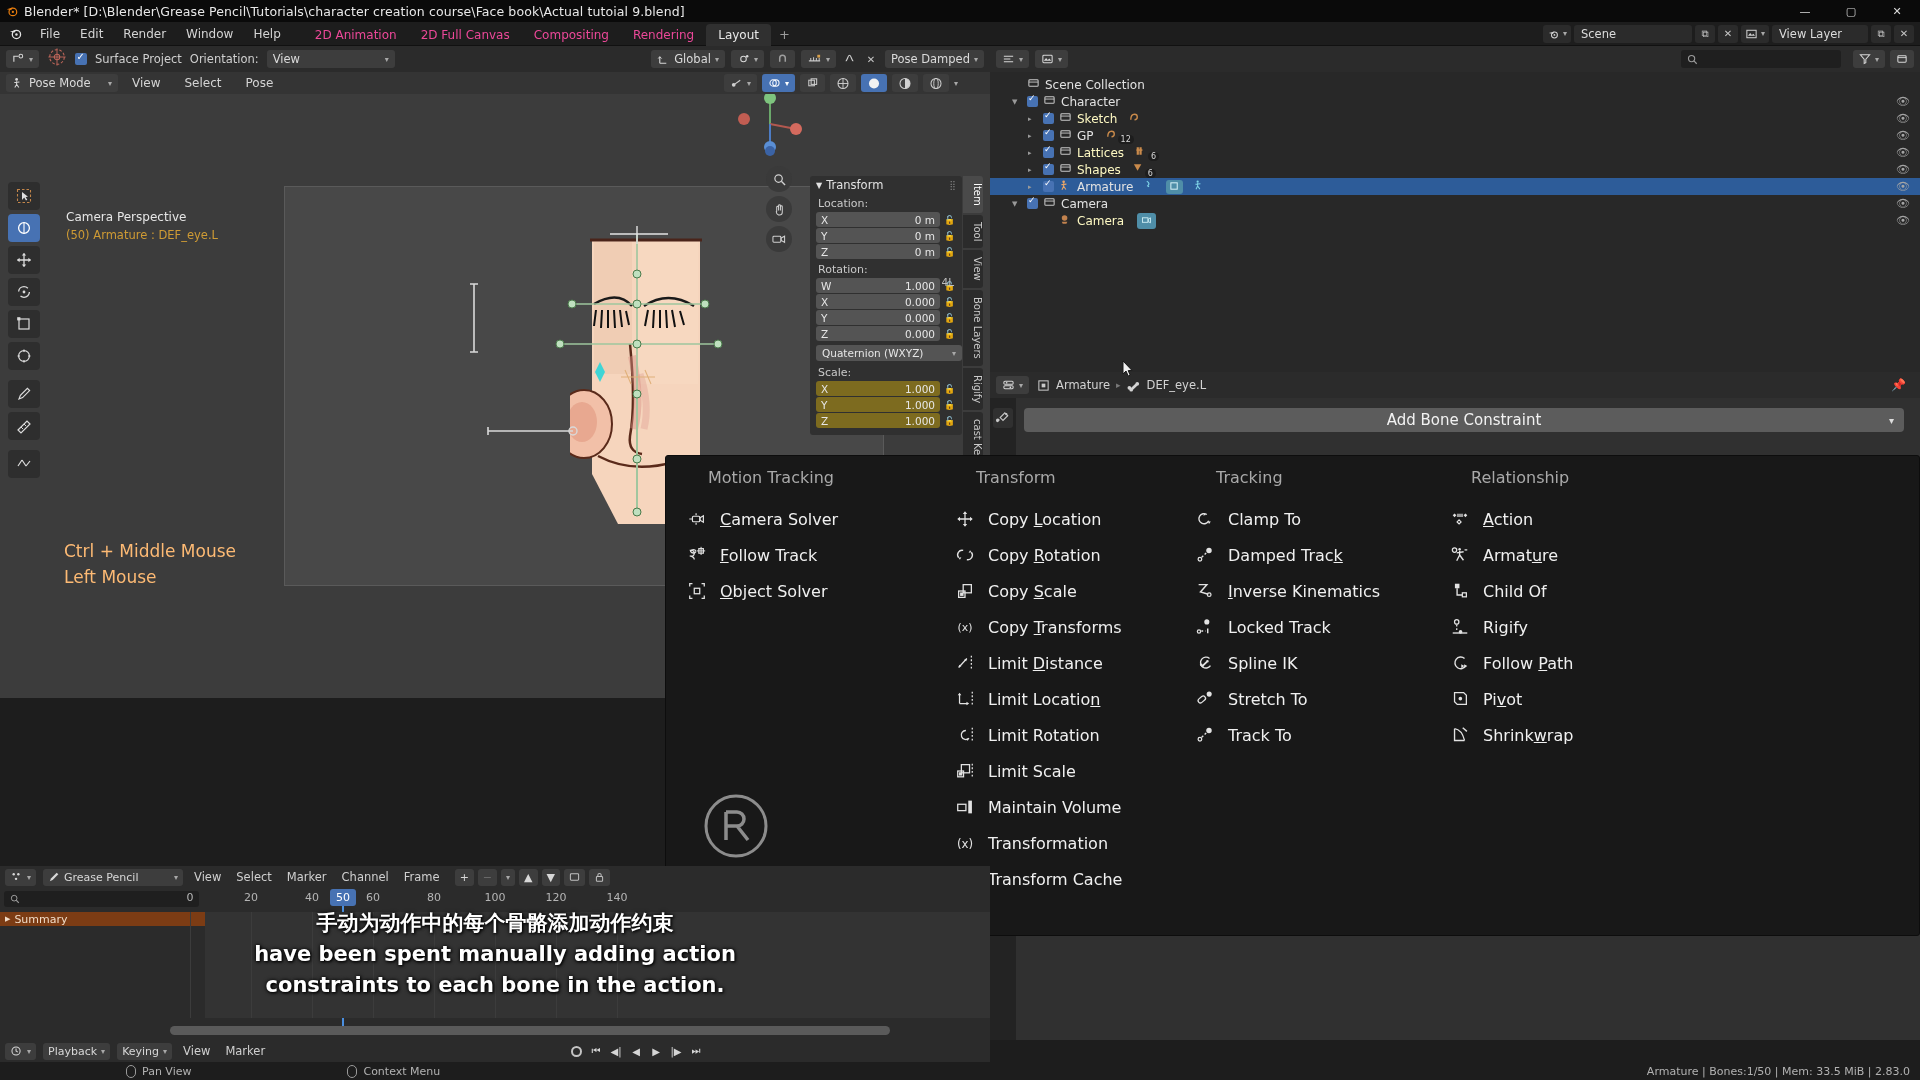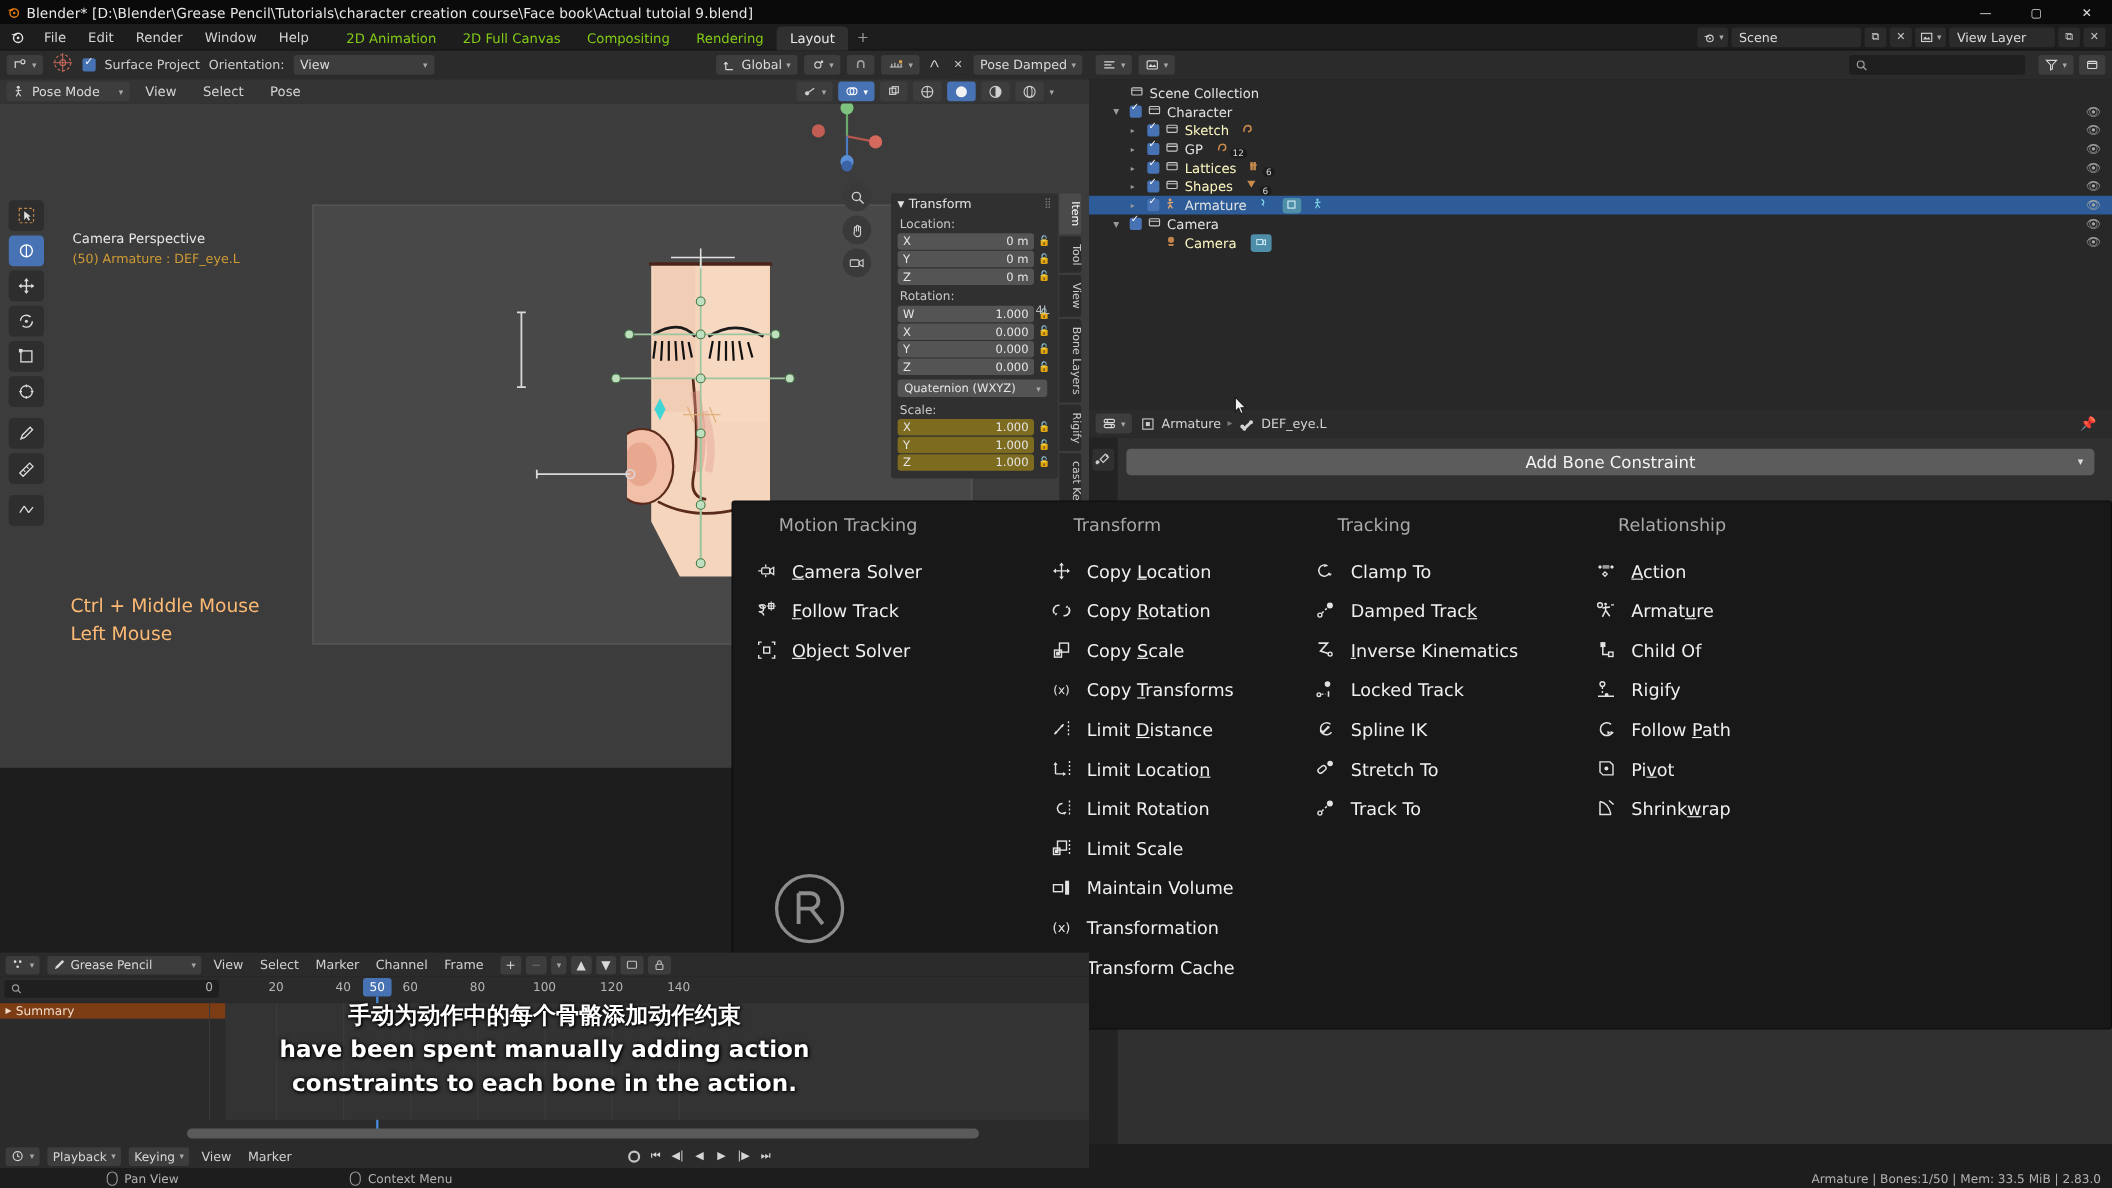--- a/index.html
+++ b/index.html
@@ -18,21 +18,21 @@
     color:#ddd; font-size:11px; }
 
   
   .topbar { position:absolute; left:0; top:22px; width:1920px; height:24px;
     background:#1d1d1d; display:flex; align-items:center; border-bottom:1px solid #111; }
   .blender-logo { width:30px; height:24px; display:flex; align-items:center; justify-content:center;
     color:#e87d0d; font-size:14px; }
   .menu-item { padding:0 9px; height:18px; line-height:18px; font-size:12px; color:#d4d4d4;
     border-radius:3px; margin:0 1px; }
   .ws-tabs { display:flex; align-items:flex-end; height:24px; margin-left:12px; }
-  .ws-tab { padding:0 12px; height:22px; line-height:22px; font-size:12px; color:#84cc16;
+  .ws-tab { padding:0 12px; height:22px; line-height:22px; font-size:12px; color:#ec4899;
     border-radius:4px 4px 0 0; }
   .ws-tab.active { background:#303030; color:#e8e8e8; }
   .ws-plus { padding:0 8px; font-size:13px; color:#9a9a9a; line-height:22px; }
 
   .topbar-right { margin-left:auto; display:flex; align-items:center; height:24px; padding-right:6px; gap:3px;}
   .tb-field { height:18px; background:#2b2b2b; border-radius:3px; display:flex; align-items:center;
     padding:0 7px; font-size:11.5px; color:#dcdcdc; }
   .tb-dd { height:18px; background:#2b2b2b; border-radius:3px; display:flex; align-items:center;
     padding:0 4px; gap:3px; font-size:11px; color:#ccc; }
   .icon-btn { width:20px; height:18px; display:flex; align-items:center; justify-content:center;
@@ -80,21 +80,21 @@
   .npanel { position:absolute; left:810px; top:82px; width:152px; background:#303030;
     border-radius:3px; padding:0 0 6px 0; }
   .np-title { height:18px; display:flex; align-items:center; gap:4px; padding:0 6px;
     font-size:11.5px; color:#e2e2e2; }
   .np-sec { font-size:11px; color:#c9c9c9; padding:3px 8px 2px 8px; }
   .np-row { display:flex; align-items:center; gap:4px; padding:0 6px; margin-bottom:1px; }
   .np-field { flex:1; height:15px; background:#545454; border-radius:3px; display:flex;
     align-items:center; justify-content:space-between; padding:0 5px; font-size:10.5px; color:#e6e6e6; }
   .np-field.warn { background:#7d6b1f; }
   .np-lock { width:12px; font-size:9px; color:#b8b8b8; text-align:center; }
-  .np-dd { margin:4px 10px 2px 6px; height:16px; background:#545454; border-radius:3px;
+  .np-dd { margin:4px 0 2px 6px; height:16px; background:#545454; border-radius:3px;
     display:flex; align-items:center; justify-content:space-between; padding:0 6px;
     font-size:10.5px; color:#e6e6e6; }
   .np-count { position:absolute; right:8px; top:100px; font-size:10.5px; color:#bdbdbd; }
 
   
   .vtabs { position:absolute; left:963px; top:82px; width:20px; display:flex; flex-direction:column; gap:2px; }
   .vtab { width:20px; background:#2b2b2b; border-radius:0 3px 3px 0; color:#cacaca;
     font-size:10px; writing-mode:vertical-rl; text-align:center; padding:7px 0; }
   .vtab.active { background:#4a4a4a; color:#fff; }
 
@@ -1253,21 +1253,21 @@
     <div class="sub-line">have been spent manually adding action</div>
     <div class="sub-line">constraints to each bone in the action.</div>
   </div>
 
   <svg style="position:absolute; left:700px; top:790px; width:72px; height:72px; opacity:.5;" viewBox="0 0 72 72">
     <circle cx="36" cy="36" r="30" fill="none" stroke="#fff" stroke-width="3"></circle>
     <path d="M26 22 V50 M26 22 h11 a7 7 0 0 1 0 14 h-11 M37 36 l11 14" stroke="#fff" stroke-width="3.5" fill="none"></path>
   </svg>
 
   <div class="statusbar">
-    <div class="sb-item" style="margin-left:87px;">
+    <div class="sb-item" style="margin-left:116px;">
       <span class="mouse-ico"></span>
       <span>Pan View</span>
     </div>
     <div class="sb-item" style="margin-left:130px;">
       <span class="mouse-ico"></span>
       <span>Context Menu</span>
     </div>
     <div class="sb-right">Armature | Bones:1/50  | Mem: 33.5 MiB | 2.83.0</div>
   </div>
 

